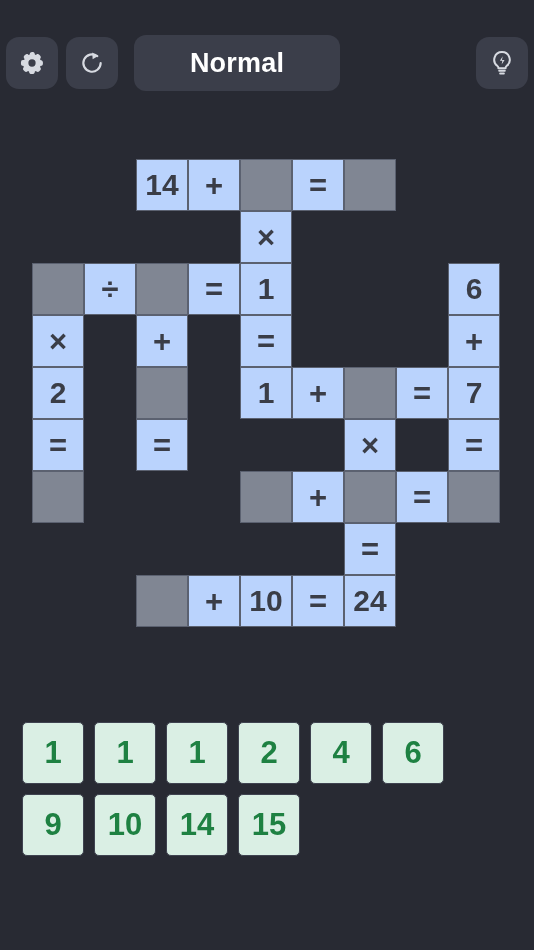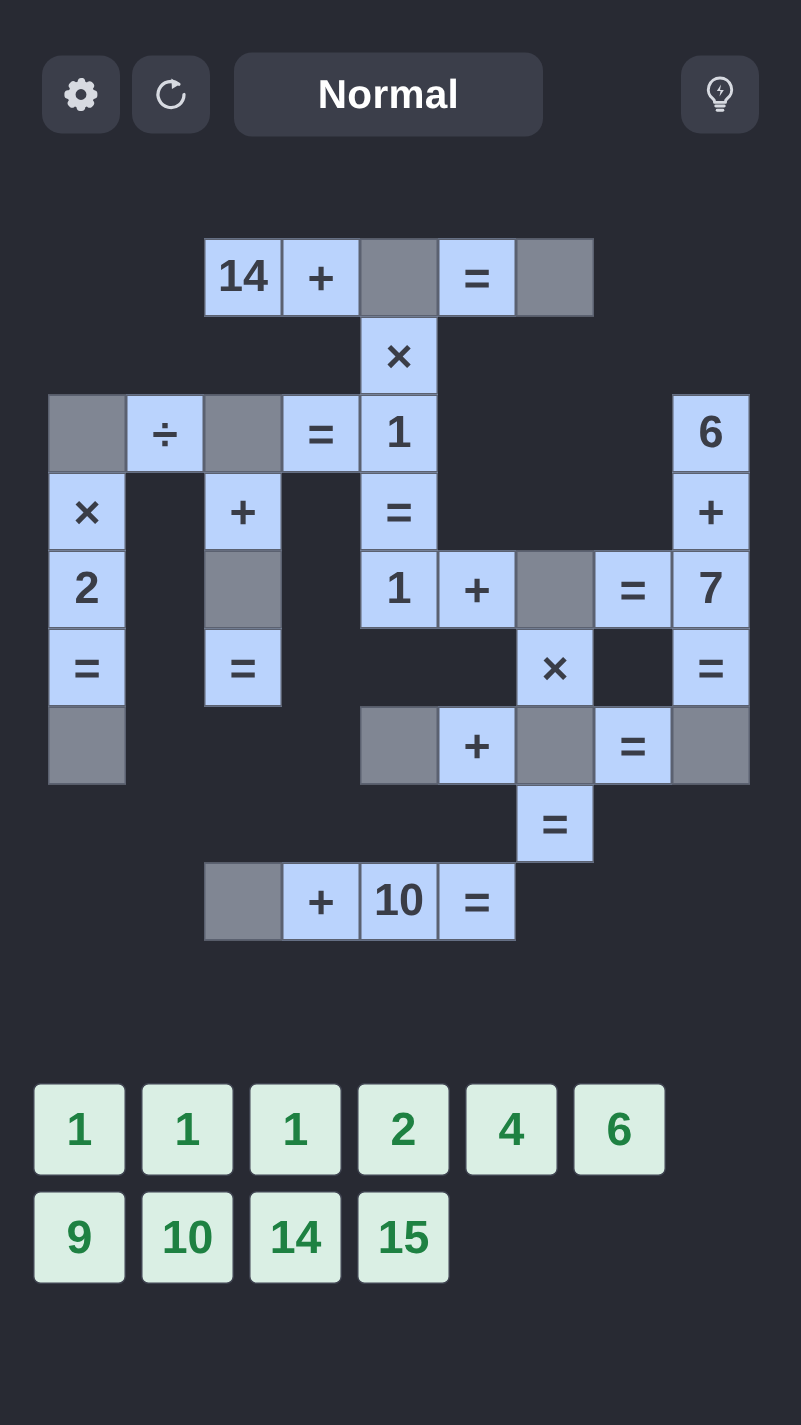--- a/index.html
+++ b/index.html
@@ -15,21 +15,21 @@
     background: #282a33;
   }
 
   
   .header {
     position: absolute;
     left: 0; top: 32px;
     width: 534px; height: 62px;
     display: flex;
     align-items: center;
-    padding: 0 28px;
+    padding: 0 6px;
     gap: 8px;
   }
   .icon-btn {
     width: 52px; height: 52px;
     background: #3b3e4a;
     border-radius: 13px;
     border: none;
     display: flex;
     align-items: center;
     justify-content: center;
@@ -189,20 +189,21 @@
       <div class="cell blank" style="left: 208px; top: 312px;"></div>
       <div class="cell op" style="left: 260px; top: 312px;">+</div>
       <div class="cell blank" style="left: 312px; top: 312px;"></div>
       <div class="cell op" style="left: 364px; top: 312px;">=</div>
       <div class="cell blank" style="left: 416px; top: 312px;"></div>
       <div class="cell op" style="left: 312px; top: 364px;">=</div>
       <div class="cell blank" style="left: 104px; top: 416px;"></div>
       <div class="cell op" style="left: 156px; top: 416px;">+</div>
       <div class="cell filled" style="left: 208px; top: 416px;">10</div>
       <div class="cell op" style="left: 260px; top: 416px;">=</div>
+      <div class="cell filled" style="left: 312px; top: 416px;">24</div>
     </div>
 
   <div class="tray">
       <div class="tile">1</div>
       <div class="tile">1</div>
       <div class="tile">1</div>
       <div class="tile">2</div>
       <div class="tile">4</div>
       <div class="tile">6</div>
       <div class="tile">9</div>

